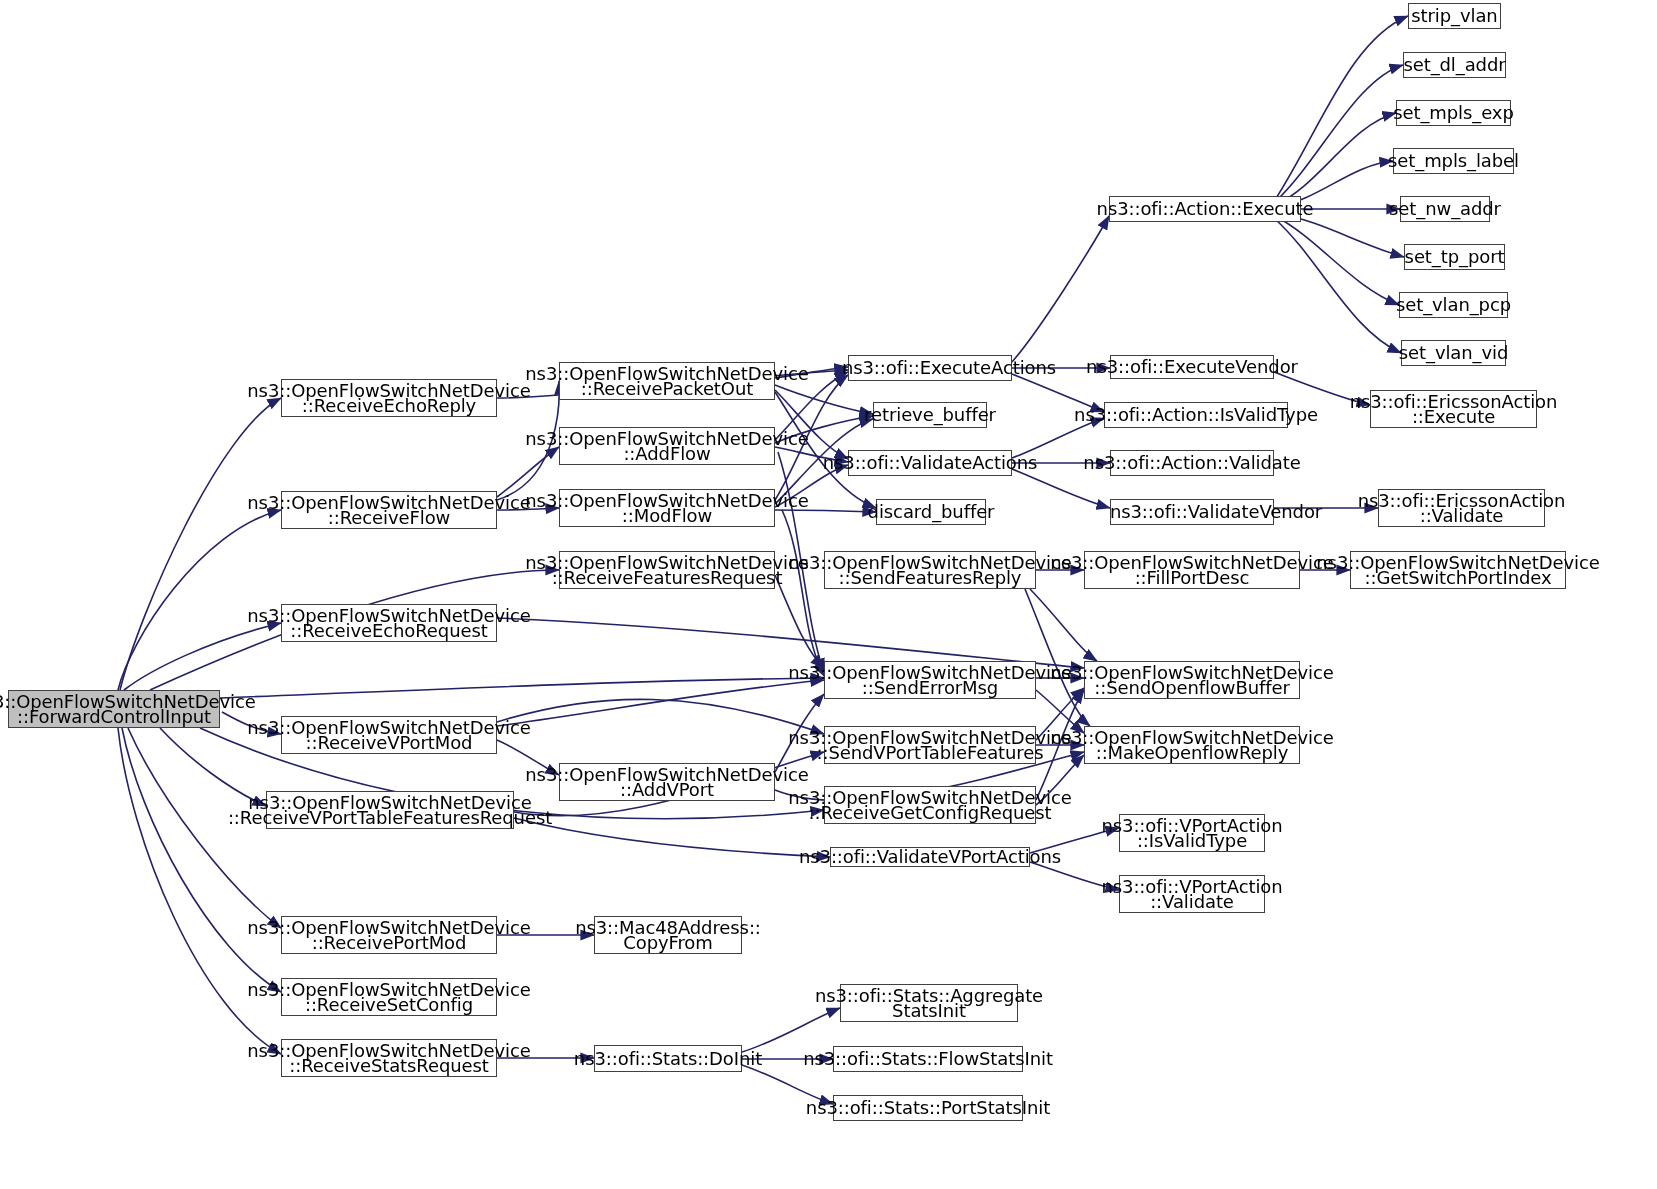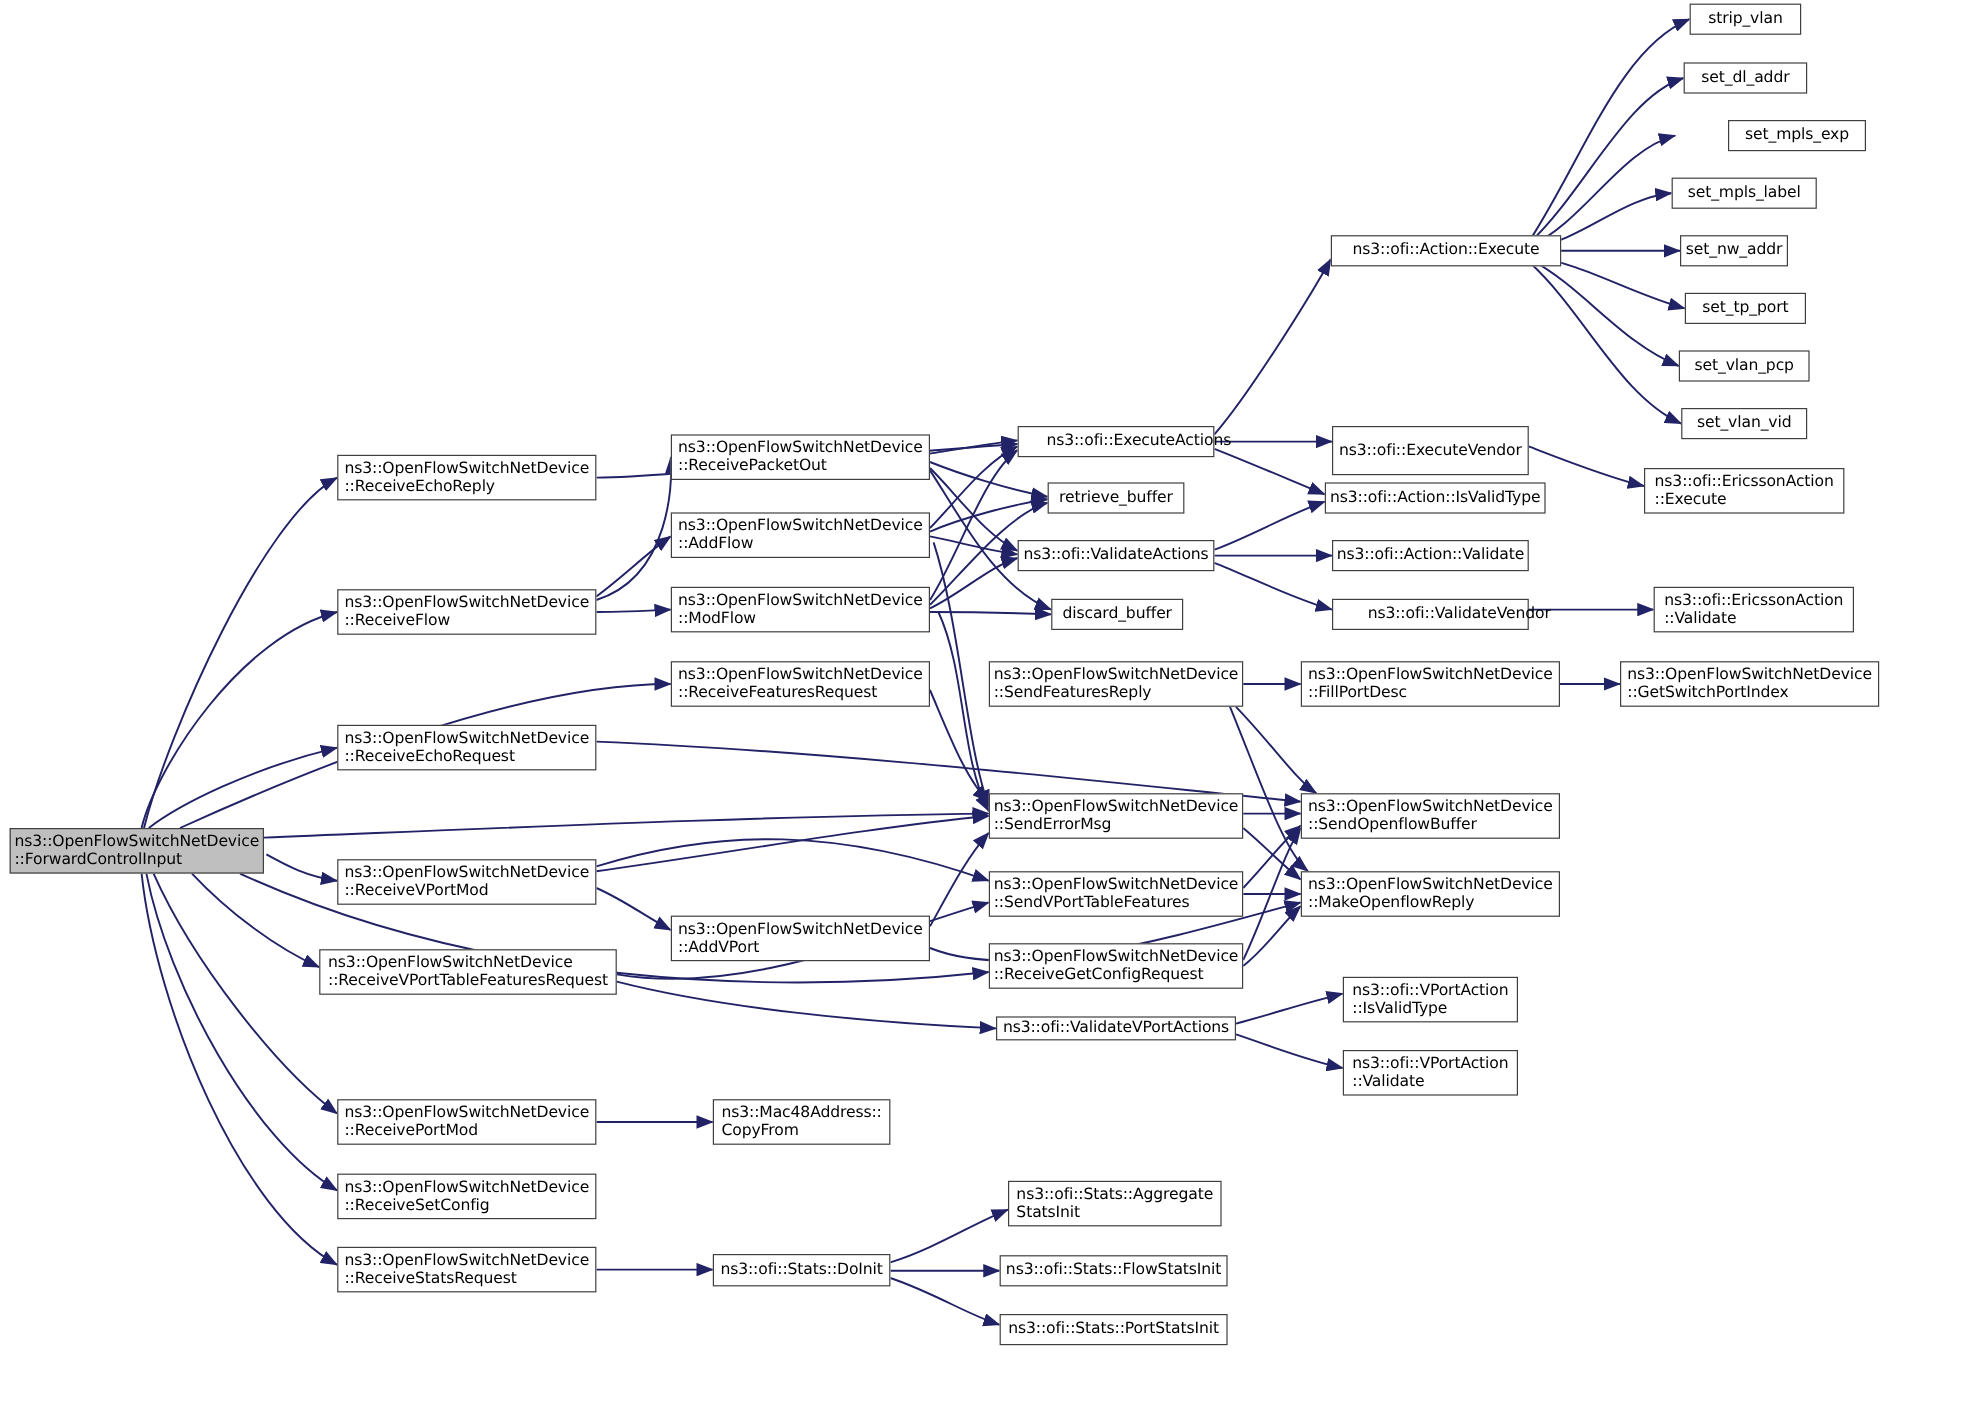--- a/index.html
+++ b/index.html
@@ -8,21 +8,22 @@
   svg.edges{position:absolute;left:0;top:0;width:1657px;height:1189px;}
   .node{
     position:absolute;
     box-sizing:border-box;
     border:1px solid #404040;
     background:#ffffff;
     color:#000000;
     display:flex;
     align-items:center;
     justify-content:center;
-    font-size:13px;
+    text-align:center;
+    font-size:18px;
     line-height:15.5px;
     letter-spacing:-0.1px;
     white-space:pre-line;
     z-index:3;
   }
   .node.highlight{background:#bfbfbf;border:1px solid #404040;}
   .node .lbl{display:block;padding:0 3px;}
 </style>
 </head>
 <body>
@@ -150,37 +151,37 @@
       <div class="node" style="left: 824px; top: 726px; width: 212px; height: 38px;"><span class="lbl">ns3::OpenFlowSwitchNetDevice
 ::SendVPortTableFeatures</span></div>
       <div class="node" style="left: 824px; top: 786px; width: 212px; height: 38px;"><span class="lbl">ns3::OpenFlowSwitchNetDevice
 ::ReceiveGetConfigRequest</span></div>
       <div class="node" style="left: 830px; top: 847px; width: 200px; height: 20px;"><span class="lbl">ns3::ofi::ValidateVPortActions</span></div>
       <div class="node" style="left: 840px; top: 984px; width: 178px; height: 38px;"><span class="lbl">ns3::ofi::Stats::Aggregate
 StatsInit</span></div>
       <div class="node" style="left: 833px; top: 1046px; width: 190px; height: 26px;"><span class="lbl">ns3::ofi::Stats::FlowStatsInit</span></div>
       <div class="node" style="left: 833px; top: 1095px; width: 190px; height: 26px;"><span class="lbl">ns3::ofi::Stats::PortStatsInit</span></div>
       <div class="node" style="left: 1109px; top: 196px; width: 192px; height: 26px;"><span class="lbl">ns3::ofi::Action::Execute</span></div>
-      <div class="node" style="left: 1110px; top: 355px; width: 164px; height: 41px;"><span class="lbl">ns3::ofi::ExecuteVendor</span></div>
+      <div class="node" style="left: 1110px; top: 355px; width: 164px; height: 24px;"><span class="lbl">ns3::ofi::ExecuteVendor</span></div>
       <div class="node" style="left: 1104px; top: 402px; width: 184px; height: 26px;"><span class="lbl">ns3::ofi::Action::IsValidType</span></div>
       <div class="node" style="left: 1110px; top: 450px; width: 164px; height: 26px;"><span class="lbl">ns3::ofi::Action::Validate</span></div>
       <div class="node" style="left: 1110px; top: 499px; width: 164px; height: 26px; padding-left: 48px;"><span class="lbl">ns3::ofi::ValidateVendor</span></div>
       <div class="node" style="left: 1084px; top: 551px; width: 216px; height: 38px;"><span class="lbl">ns3::OpenFlowSwitchNetDevice
 ::FillPortDesc</span></div>
       <div class="node" style="left: 1084px; top: 661px; width: 216px; height: 38px;"><span class="lbl">ns3::OpenFlowSwitchNetDevice
 ::SendOpenflowBuffer</span></div>
       <div class="node" style="left: 1084px; top: 726px; width: 216px; height: 38px;"><span class="lbl">ns3::OpenFlowSwitchNetDevice
 ::MakeOpenflowReply</span></div>
       <div class="node" style="left: 1119px; top: 814px; width: 146px; height: 38px;"><span class="lbl">ns3::ofi::VPortAction
 ::IsValidType</span></div>
       <div class="node" style="left: 1119px; top: 875px; width: 146px; height: 38px;"><span class="lbl">ns3::ofi::VPortAction
 ::Validate</span></div>
       <div class="node" style="left: 1408px; top: 3px; width: 93px; height: 26px;"><span class="lbl">strip_vlan</span></div>
       <div class="node" style="left: 1403px; top: 52px; width: 103px; height: 26px;"><span class="lbl">set_dl_addr</span></div>
-      <div class="node" style="left: 1440px; top: 100px; width: 115px; height: 26px;"><span class="lbl">set_mpls_exp</span></div>
+      <div class="node" style="left: 1396px; top: 100px; width: 115px; height: 26px;"><span class="lbl">set_mpls_exp</span></div>
       <div class="node" style="left: 1393px; top: 148px; width: 121px; height: 26px;"><span class="lbl">set_mpls_label</span></div>
       <div class="node" style="left: 1400px; top: 196px; width: 90px; height: 26px;"><span class="lbl">set_nw_addr</span></div>
       <div class="node" style="left: 1404px; top: 244px; width: 101px; height: 26px;"><span class="lbl">set_tp_port</span></div>
       <div class="node" style="left: 1399px; top: 292px; width: 109px; height: 26px;"><span class="lbl">set_vlan_pcp</span></div>
       <div class="node" style="left: 1401px; top: 340px; width: 105px; height: 26px;"><span class="lbl">set_vlan_vid</span></div>
       <div class="node" style="left: 1370px; top: 390px; width: 167px; height: 38px;"><span class="lbl">ns3::ofi::EricssonAction
 ::Execute</span></div>
       <div class="node" style="left: 1378px; top: 489px; width: 167px; height: 38px;"><span class="lbl">ns3::ofi::EricssonAction
 ::Validate</span></div>
       <div class="node" style="left: 1350px; top: 551px; width: 216px; height: 38px;"><span class="lbl">ns3::OpenFlowSwitchNetDevice

